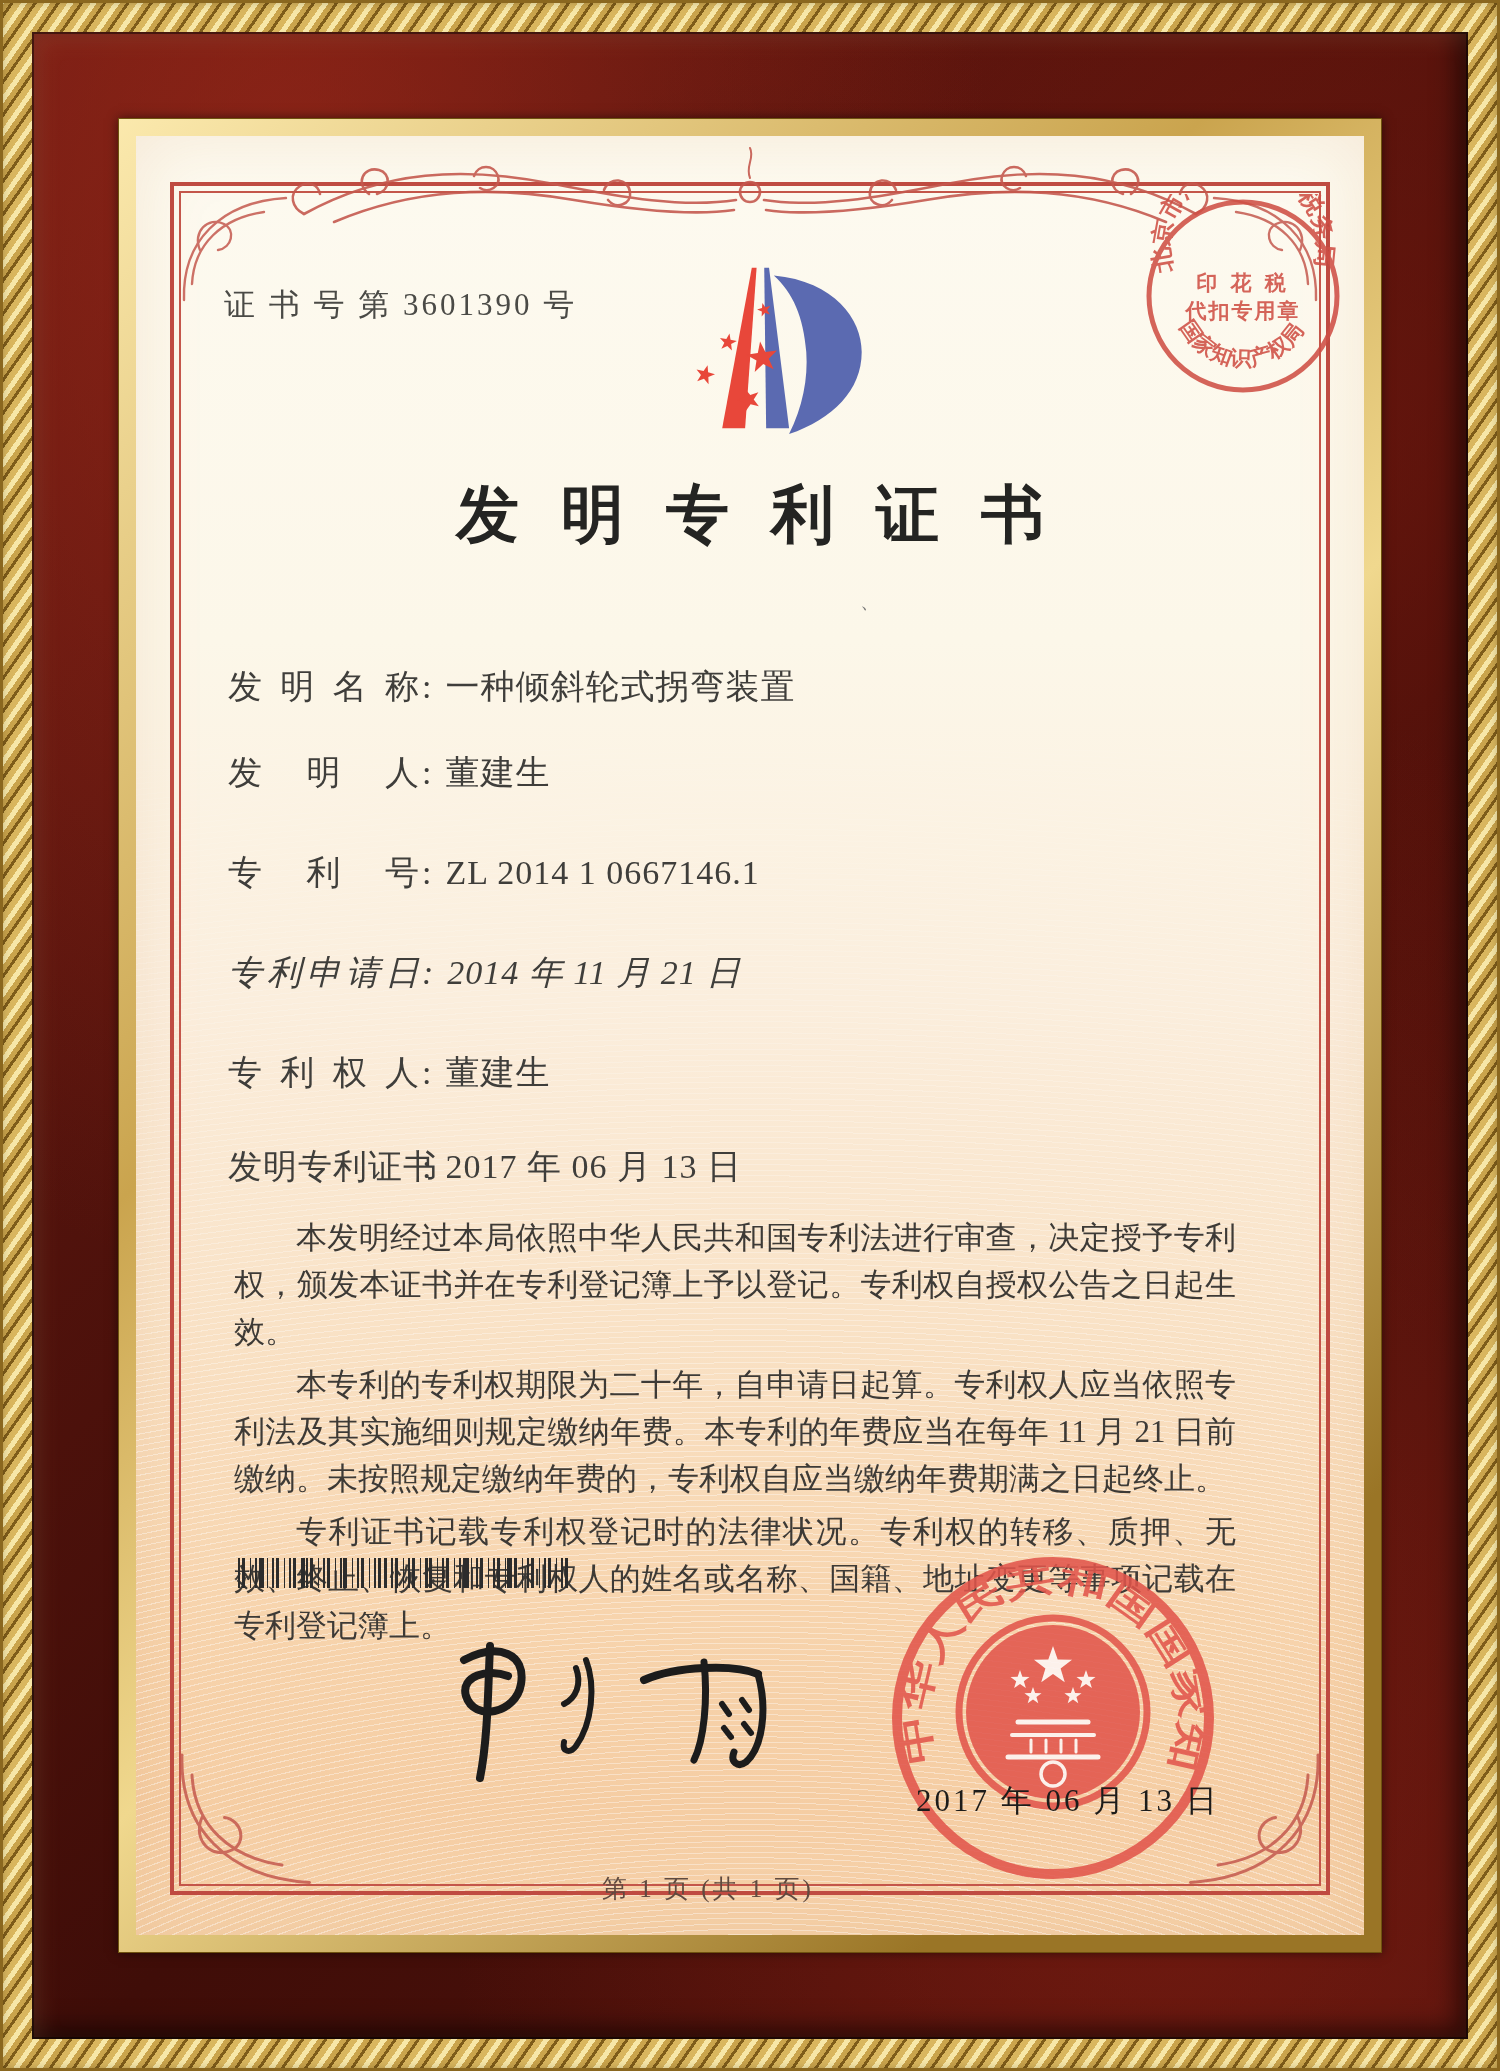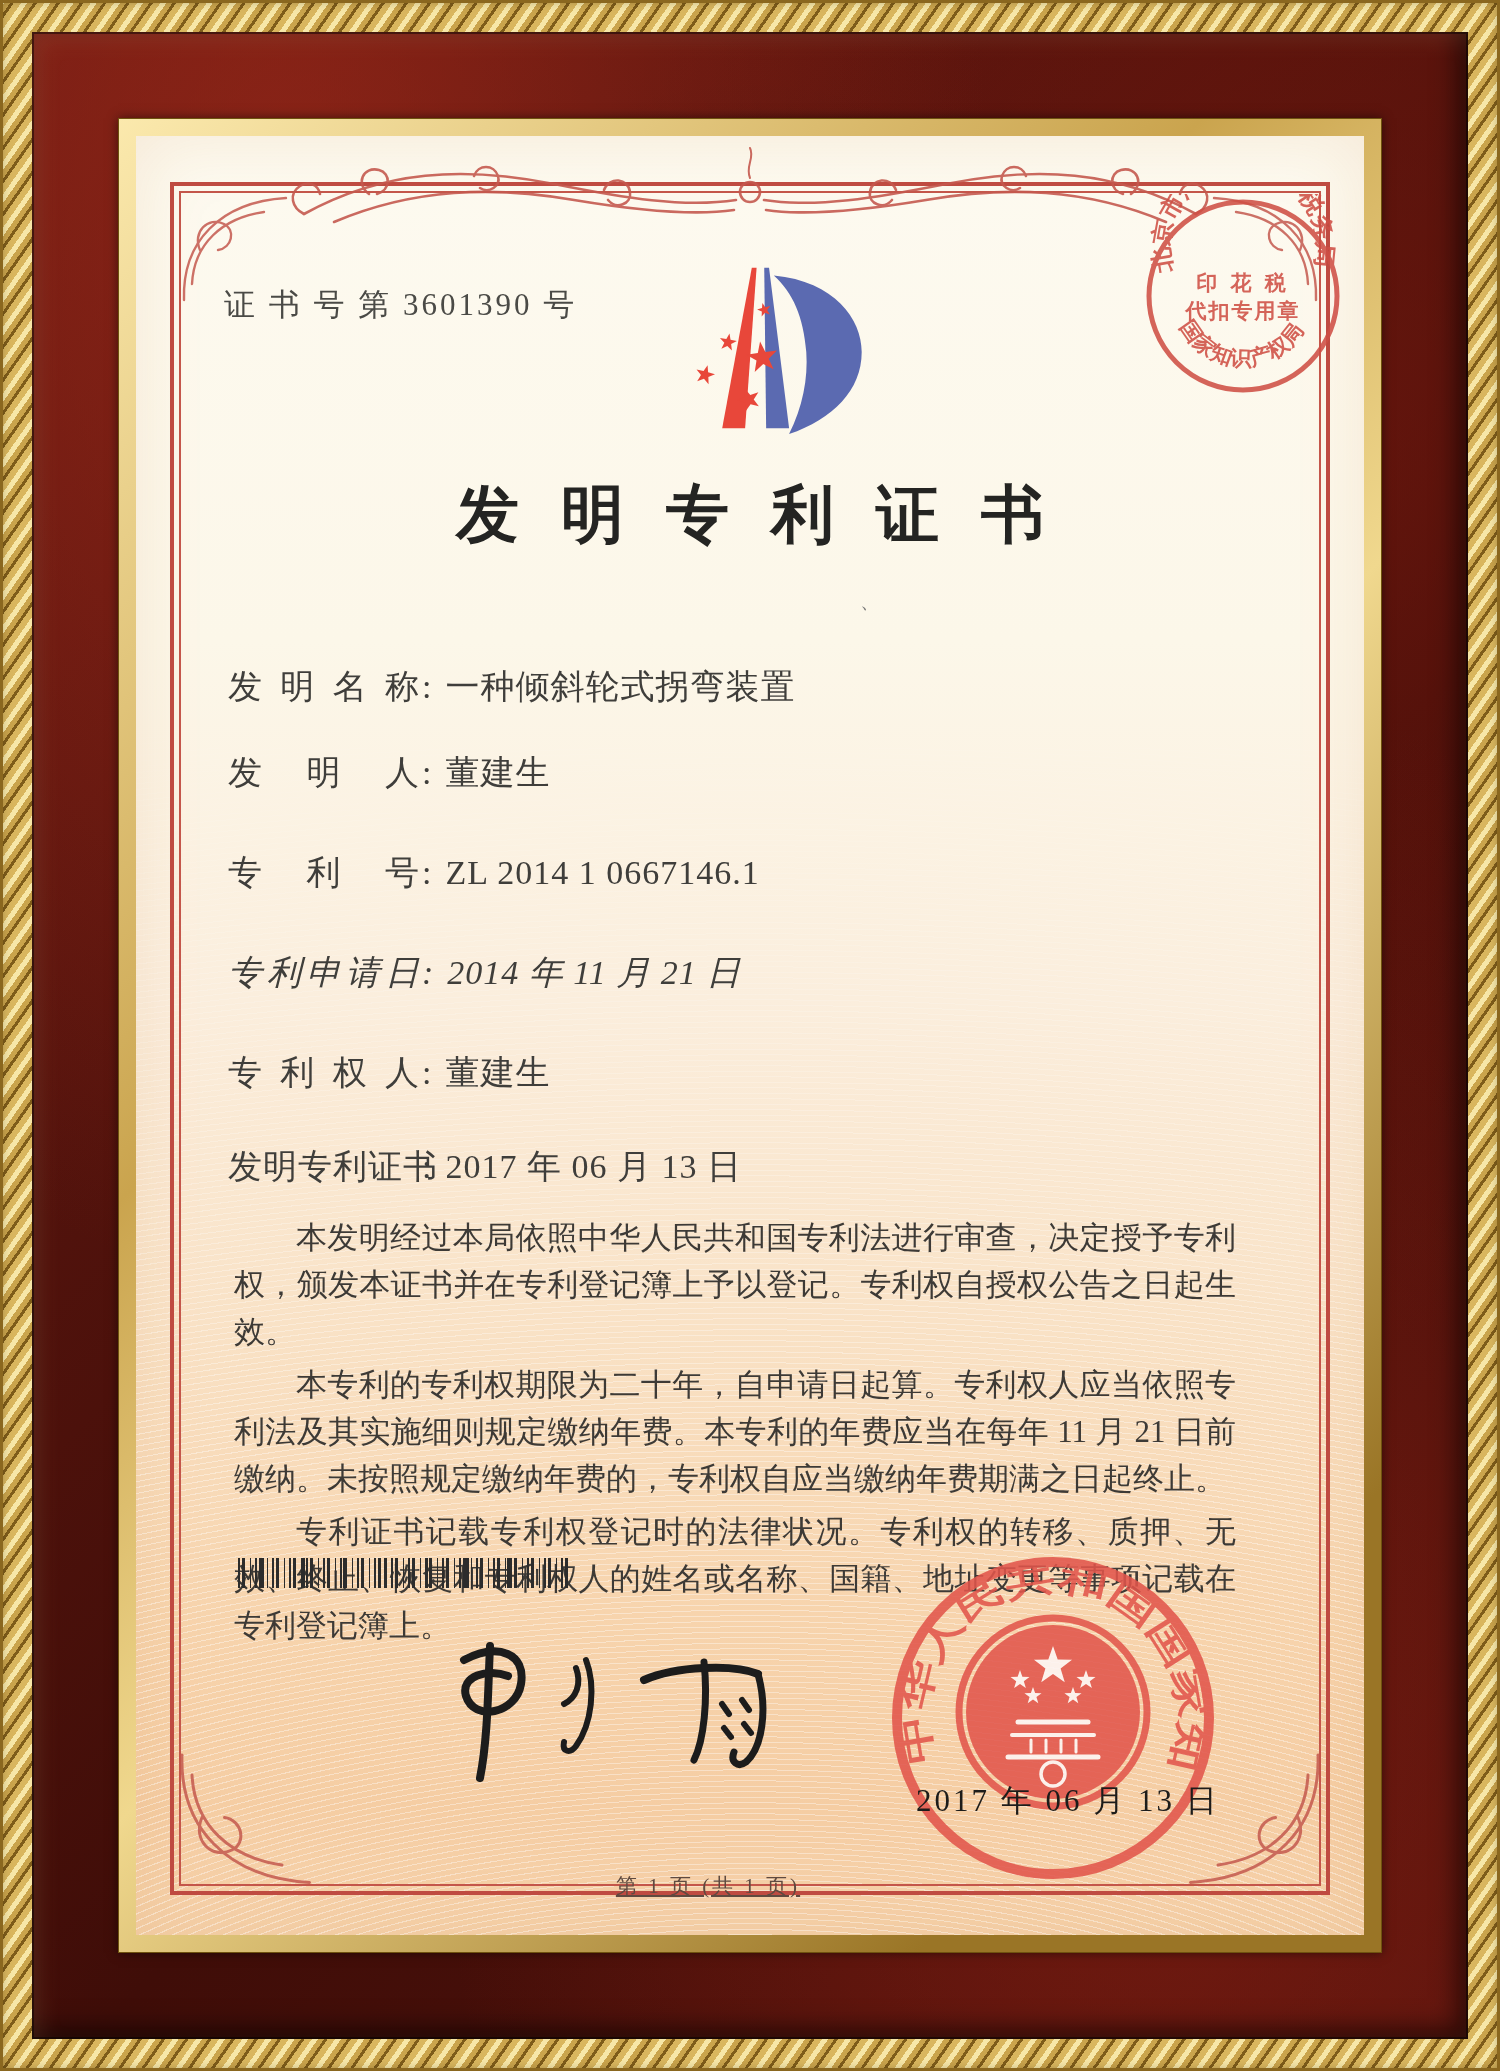--- a/index.html
+++ b/index.html
@@ -64,22 +64,22 @@
       repeating-linear-gradient(90deg,transparent 0 23px,#2c2c2c 23px 26px,transparent 26px 41px);
   }
   .director{left:90px;top:1532px;font-family:"Liberation Sans","DejaVu Sans",sans-serif;
             font-size:34px;color:#2f2e2c;z-index:2;}
   .director .d1{letter-spacing:8px;}
   .director .d2{margin-top:20px;letter-spacing:5px;}
   .signature{left:268px;top:1502px;z-index:2;}
   .tax-stamp{left:1005px;top:58px;z-index:3;}
   .office-seal{left:745px;top:1410px;z-index:3;}
   .seal-date{left:780px;top:1644px;font-size:31px;letter-spacing:3px;color:#1d1c1a;z-index:4;}
-  .footer{left:0;right:84px;top:1736px;text-align:center;font-size:21px;
-          letter-spacing:3px;color:#5f4a40;z-index:2;text-decoration:underline;}
+  .footer{left:0;right:84px;top:1736px;text-align:center;font-size:25px;
+          letter-spacing:3px;color:#5f4a40;z-index:2;}
   .ornament-top{left:138px;top:6px;z-index:1;}
   .corner{z-index:1;opacity:.85;}
   .corner.tl{left:40px;top:52px;}
   .corner.tr{right:40px;top:52px;transform:scaleX(-1);}
   .corner.bl{left:36px;bottom:40px;transform:scaleY(-1);}
   .corner.br{right:36px;bottom:40px;transform:scale(-1,-1);}
 </style>
 </head>
 <body>
 

